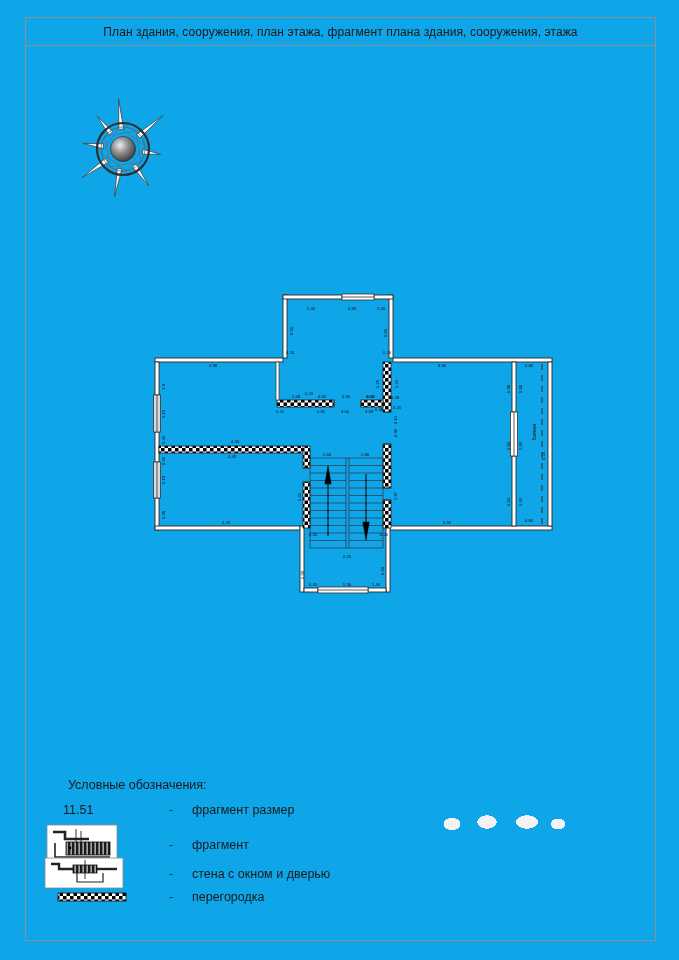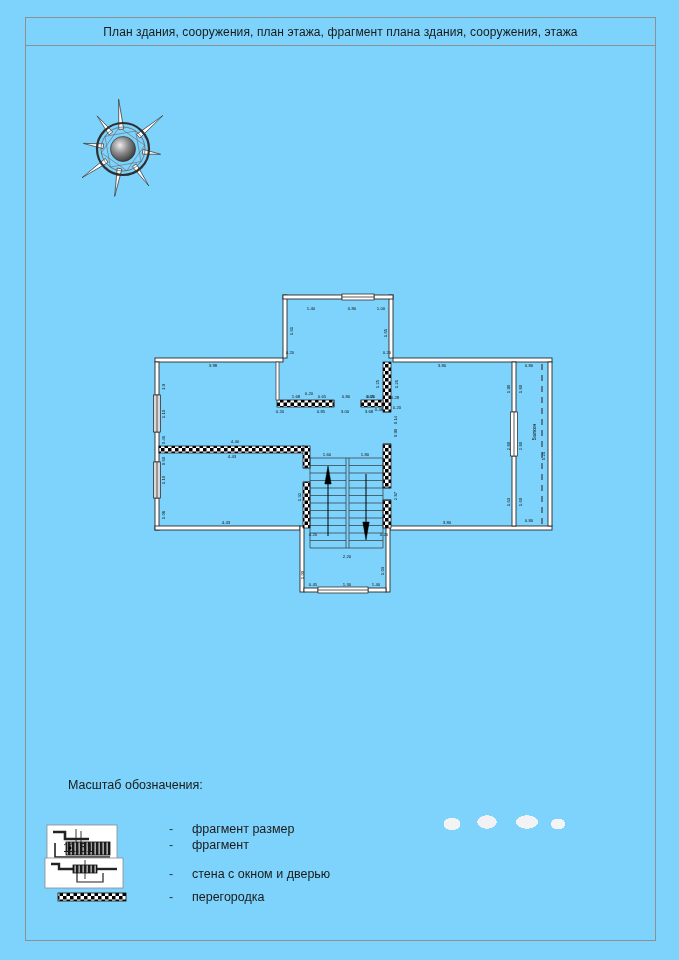--- a/index.html
+++ b/index.html
@@ -1,29 +1,29 @@
 <!DOCTYPE html>
 <html><head>
 <meta charset="utf-8">
 <style>
   html,body{margin:0;padding:0;background:#fff;}
   body{font-family:"Liberation Sans",sans-serif;color:#1a1a1a;}
-  .page{position:relative;width:679px;height:960px;background:#7dd3fc;overflow:hidden;}
+  .page{position:relative;width:679px;height:960px;background:#0ea5e9;overflow:hidden;}
   .frame{position:absolute;left:25px;top:17px;width:629px;height:922px;border:1px solid #8f8f8f;}
   .titlebar{position:absolute;left:25px;top:17px;width:629px;height:27px;border:1px solid #8f8f8f;
             display:flex;align-items:center;justify-content:center;}
   .titlebar span{font-size:12px;color:#1a1a1a;letter-spacing:.1px;}
   .floor-label{position:absolute;left:0;top:80px;width:679px;text-align:center;font-size:12.5px;}
   .scale-label{position:absolute;left:0;top:739px;width:679px;text-align:center;font-size:12.5px;}
   .legend-heading{position:absolute;left:68px;top:778px;font-size:12.5px;}
   .lrow{position:absolute;left:45px;display:flex;align-items:center;}
   .lsym{width:105px;display:flex;align-items:center;}
   .ldash{width:42px;text-align:center;font-size:12.5px;color:#333;}
   .llabel{font-size:12.5px;white-space:nowrap;}
-  .dimnum{font-size:12.5px;padding-left:18px;margin-top:38px;}
+  .dimnum{font-size:12.5px;padding-left:18px;}
   .dim{position:absolute;transform:translate(-50%,-50%);font-size:4.3px;color:#111;
        white-space:nowrap;line-height:1;}
   .dim.rot{transform:translate(-50%,-50%) rotate(-90deg);}
   svg{position:absolute;left:0;top:0;}
   .watermark{position:absolute;left:432px;top:800px;width:140px;height:42px;
      background:
        radial-gradient(14px 10px at 20px 24px,#f3f3f4 60%,transparent 61%),
        radial-gradient(16px 11px at 55px 22px,#f2f2f4 60%,transparent 61%),
        radial-gradient(18px 11px at 95px 22px,#f3f3f5 60%,transparent 61%),
        radial-gradient(12px 9px at 126px 24px,#f4f4f6 60%,transparent 61%);}
@@ -252,21 +252,21 @@
       <span class="dim rot" style="left: 521px; top: 446px;">2.80</span>
       <span class="dim rot" style="left: 509px; top: 502px;">1.63</span>
       <span class="dim rot" style="left: 521px; top: 502px;">1.60</span>
       <span class="dim rot" style="left: 544px; top: 456px;">5.25</span>
       <span class="dim" style="left: 529px; top: 521px;">0.80</span>
       <span class="dim" style="left: 447px; top: 523px;">3.80</span>
       <span class="dim rot" style="left: 534px; top: 432px; font-size: 5px;">Балкон</span>
     </div>
 
 
-  <div class="legend-heading">Масштаб обозначения:</div>
+  <div class="legend-heading">Условные обозначения:</div>
 
   <div class="lrow" style="top:803px;">
     <div class="lsym">
         <span class="dimnum">11.51</span>
       </div>
     <span class="ldash">-</span>
     <span class="llabel">фрагмент размер</span>
   </div>
   <div class="lrow" style="top:838px;">
     <div class="lsym"></div>

